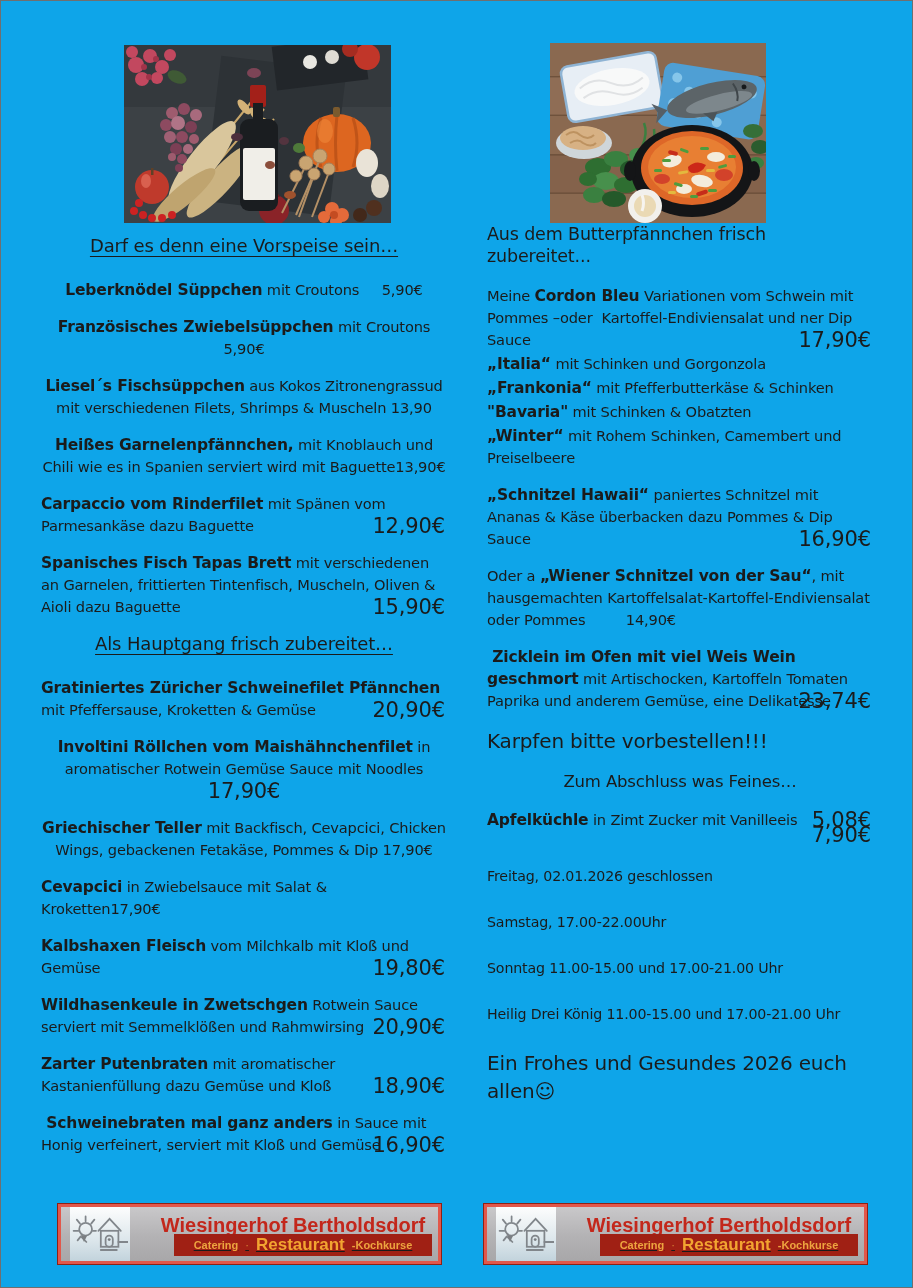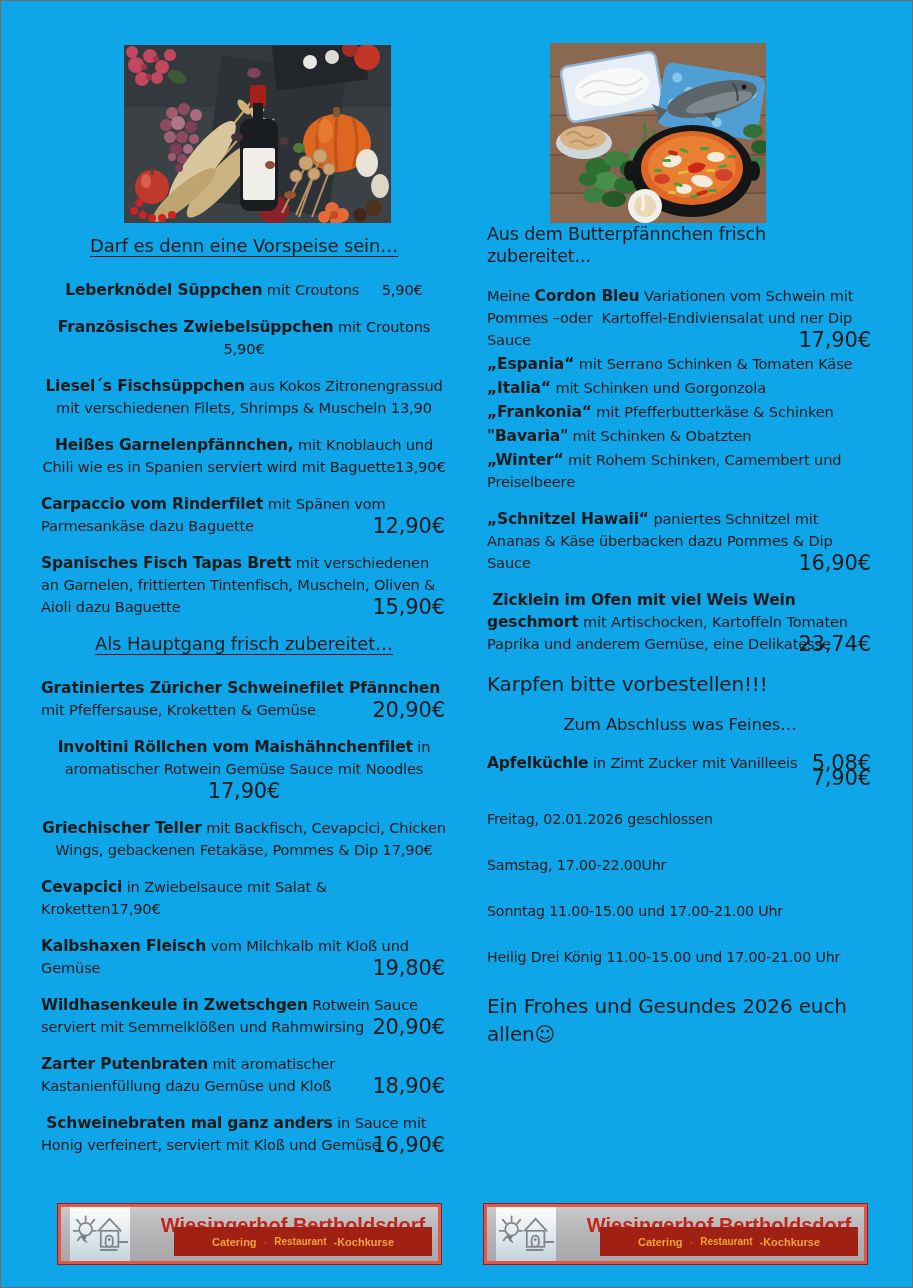--- a/index.html
+++ b/index.html
@@ -30,24 +30,24 @@
   .logo{position:absolute;top:1203px;width:383px;height:60px;box-sizing:border-box;
     background:linear-gradient(180deg,#c9c8ca 0%,#b3b2b4 55%,#a8a7a9 100%);
     border:3px solid #e2574a;box-shadow:0 0 0 1px #8f2015;display:flex;padding-left:9px;}
   .logo-left{left:57px;}
   .logo-right{left:483px;}
   .logo-icon{width:60px;height:54px;background:linear-gradient(180deg,#fdfdfd 0%,#dde7ec 60%,#c2d3dc 100%);
     display:flex;align-items:center;justify-content:center;flex:none;}
   .logo-body{flex:1;position:relative;}
   .logo-title{position:absolute;top:7px;left:26px;right:8px;text-align:center;font-size:20px;font-weight:700;
     color:#c3271b;font-family:"Liberation Sans",sans-serif;letter-spacing:0;white-space:nowrap;}
-  .logo-banner{position:absolute;left:44px;right:6px;bottom:5px;height:29px;background:#a02014;
-    display:flex;align-items:center;justify-content:center;gap:7px;font-family:"Liberation Sans",sans-serif;}
+  .logo-banner{position:absolute;left:44px;right:6px;bottom:5px;height:22px;background:#a02014;
+    display:flex;align-items:center;justify-content:center;gap:7px;font-family:"Liberation Sans",sans-serif;text-decoration:underline;}
   .lb-small{font-size:11px;color:#eda43f;font-weight:700;}
-  .lb-big{font-size:10px;color:#f2a431;font-weight:700;text-align:right;}
+  .lb-big{font-size:17px;color:#f2a431;font-weight:700;text-align:right;}
   .lb-sep{font-size:11px;color:#d9893a;}
 </style>
 </head>
 <body>
 
 <div class="page">
 
   <div class="photo photo-left">
     <svg viewBox="0 0 267 178" preserveAspectRatio="none">
       <rect width="267" height="178" fill="#3c4145"></rect>
@@ -269,26 +269,26 @@
       <p class="blk k-dish a-center"><span class="bd">Griechischer Teller</span><span class="rg"> mit Backfisch, Cevapcici, Chicken Wings, gebackenen Fetakäse, Pommes &amp; Dip 17,90€</span></p>
       <p class="blk k-dish a-left"><span class="bd">Cevapcici</span><span class="rg"> in Zwiebelsauce mit Salat &amp; Kroketten17,90€</span></p>
       <p class="blk k-dish a-left"><span class="bd">Kalbshaxen Fleisch</span><span class="rg"> vom Milchkalb mit Kloß und Gemüse</span><span class="price p-right">19,80€</span></p>
       <p class="blk k-dish a-left"><span class="bd">Wildhasenkeule in Zwetschgen</span><span class="rg"> Rotwein Sauce serviert mit Semmelklößen und Rahmwirsing</span><span class="price p-right">20,90€</span></p>
       <p class="blk k-dish a-left"><span class="bd">Zarter Putenbraten</span><span class="rg"> mit aromatischer Kastanienfüllung dazu Gemüse und Kloß</span><span class="price p-right">18,90€</span></p>
       <p class="blk k-dish a-left"><span class="bd">&nbsp;Schweinebraten mal ganz anders</span><span class="rg"> in Sauce mit Honig verfeinert, serviert mit Kloß und Gemüse</span><span class="price p-right">16,90€</span></p>
     </div>
   <div class="col" id="col1">
       <p class="blk k-heading a-left"><span class="rg">Aus dem Butterpfännchen frisch zubereitet...</span></p>
       <p class="blk k-dish a-left tight"><span class="rg">Meine </span><span class="bd">Cordon Bleu</span><span class="rg"> Variationen vom Schwein mit Pommes –oder&nbsp; Kartoffel-Endiviensalat und ner Dip Sauce</span><span class="price p-right">17,90€</span></p>
-      <p class="blk k-dish a-left tight"><span class="bd">„Espania“</span><span class="rg"> mit Serrano Schinken &amp; Tomaten Käse</span></p>
       <p class="blk k-dish a-left tight"><span class="bd">„Italia“</span><span class="rg"> mit Schinken und Gorgonzola</span></p>
       <p class="blk k-dish a-left tight"><span class="bd">„Frankonia“</span><span class="rg"> mit Pfefferbutterkäse &amp; Schinken</span></p>
       <p class="blk k-dish a-left tight"><span class="bd">"Bavaria"</span><span class="rg"> mit Schinken &amp; Obatzten</span></p>
       <p class="blk k-dish a-left"><span class="bd">„Winter“</span><span class="rg"> mit Rohem Schinken, Camembert und Preiselbeere</span></p>
       <p class="blk k-dish a-left"><span class="bd">„Schnitzel Hawaii“</span><span class="rg"> paniertes Schnitzel mit Ananas &amp; Käse überbacken dazu Pommes &amp; Dip Sauce</span><span class="price p-right">16,90€</span></p>
+      <p class="blk k-dish a-left"><span class="rg">Oder a </span><span class="bd">„Wiener Schnitzel von der Sau“</span><span class="rg">, mit hausgemachten Kartoffelsalat-Kartoffel-Endiviensalat oder Pommes&nbsp;&nbsp;&nbsp;&nbsp;&nbsp;&nbsp;&nbsp;&nbsp; 14,90€</span></p>
       <p class="blk k-dish a-left"><span class="bd">&nbsp;Zicklein im Ofen mit viel Weis Wein geschmort</span><span class="rg"> mit Artischocken, Kartoffeln Tomaten Paprika und anderem Gemüse, eine Delikatesse</span><span class="price p-right">23,74€</span></p>
       <p class="blk k-big a-left"><span class="rg">Karpfen bitte vorbestellen!!!</span></p>
       <p class="blk k-subheading a-center"><span class="rg">Zum Abschluss was Feines…</span></p>
       <p class="blk k-dish a-left"><span class="bd">Apfelküchle</span><span class="rg"> in Zimt Zucker mit Vanilleeis</span><span class="price p-right">5,08€</span></p>
       <p class="blk k-dish a-left"><span class="price p-right">7,90€</span></p>
       <p class="blk k-hours a-left gapb"><span class="rg">Freitag, 02.01.2026 geschlossen</span></p>
       <p class="blk k-hours a-left"><span class="rg">Samstag, 17.00-22.00Uhr</span></p>
       <p class="blk k-hours a-left"><span class="rg">Sonntag 11.00-15.00 und 17.00-21.00 Uhr</span></p>
       <p class="blk k-hours a-left"><span class="rg">Heilig Drei König 11.00-15.00 und 17.00-21.00 Uhr</span></p>
       <p class="blk k-big a-left"><span class="rg">Ein Frohes und Gesundes 2026 euch allen☺</span></p>

